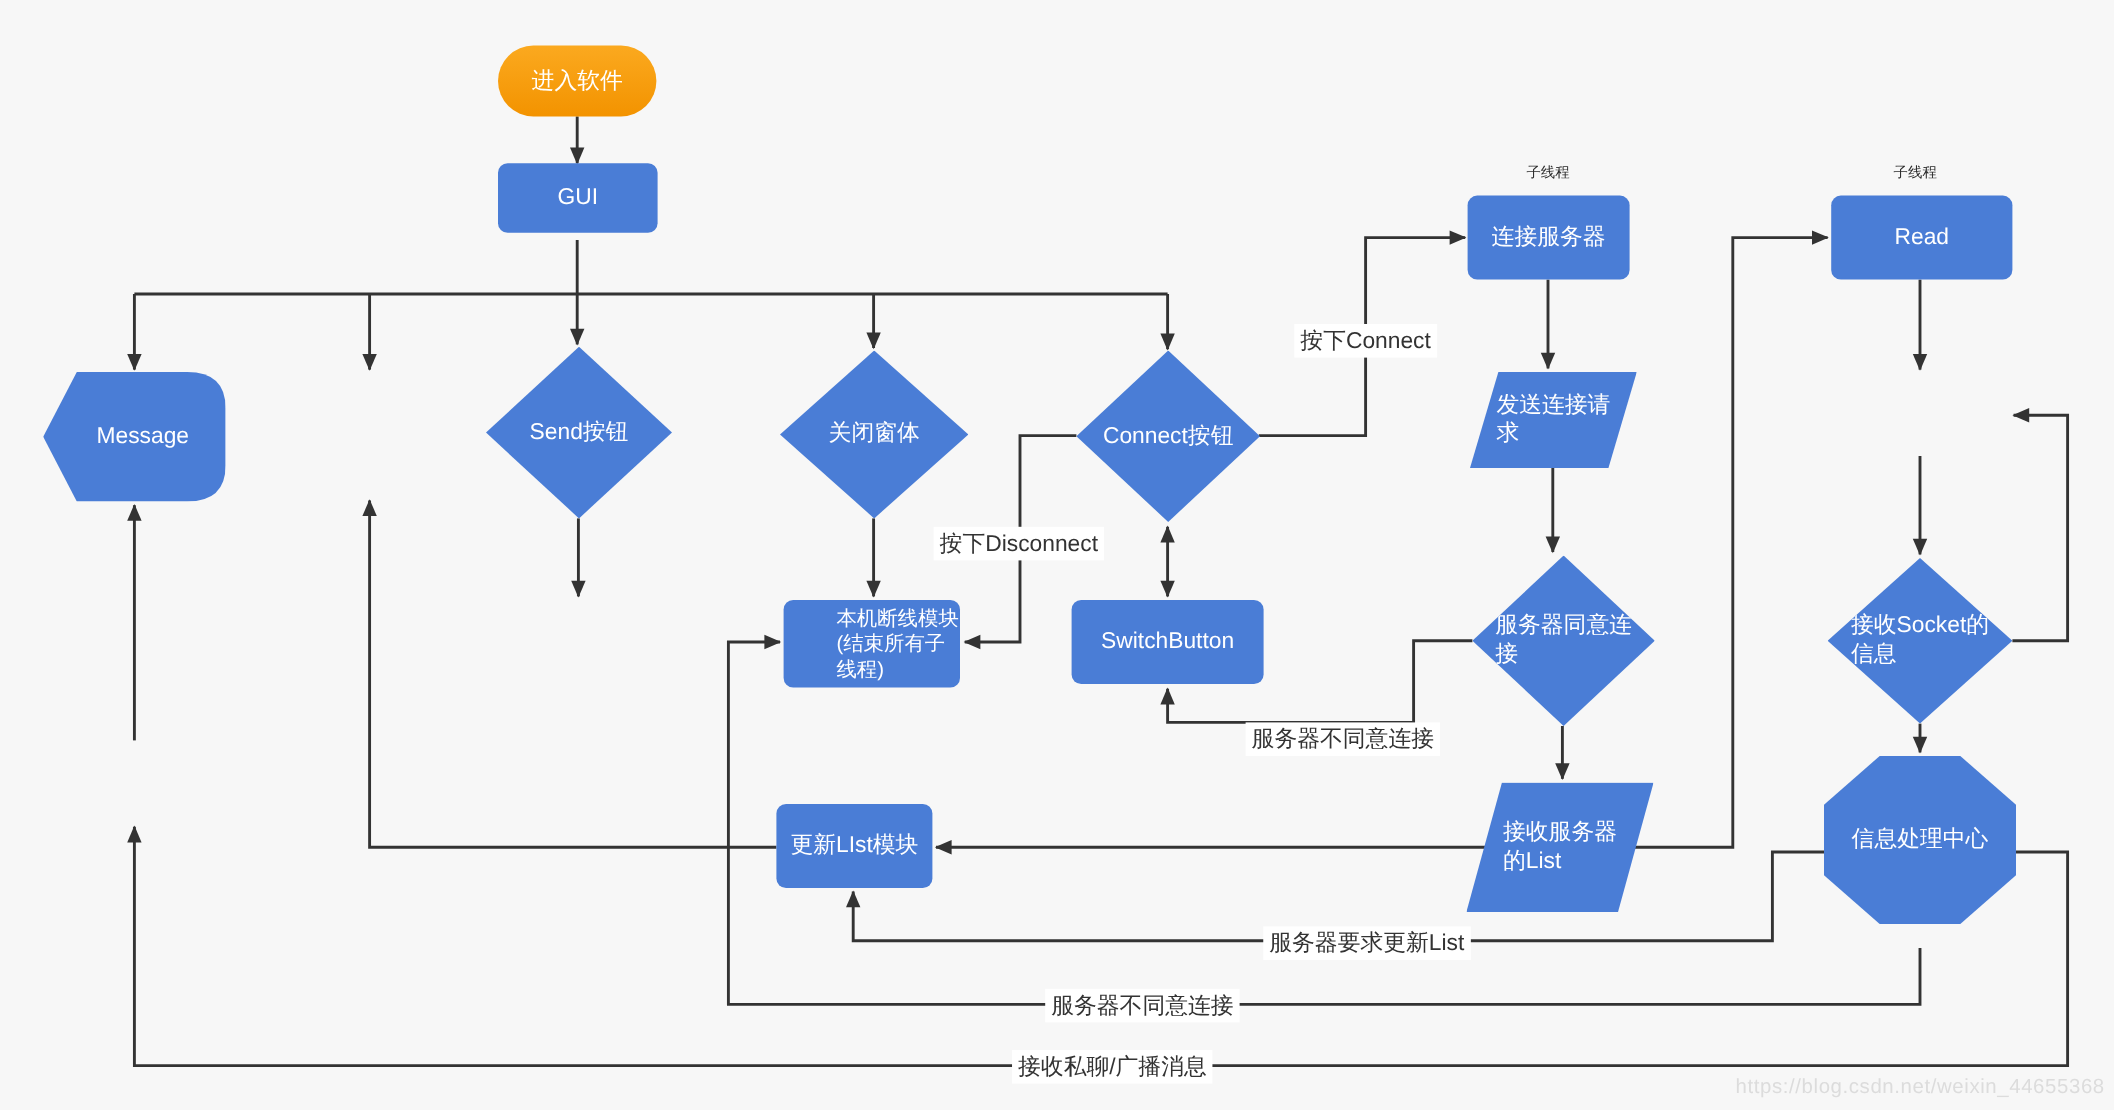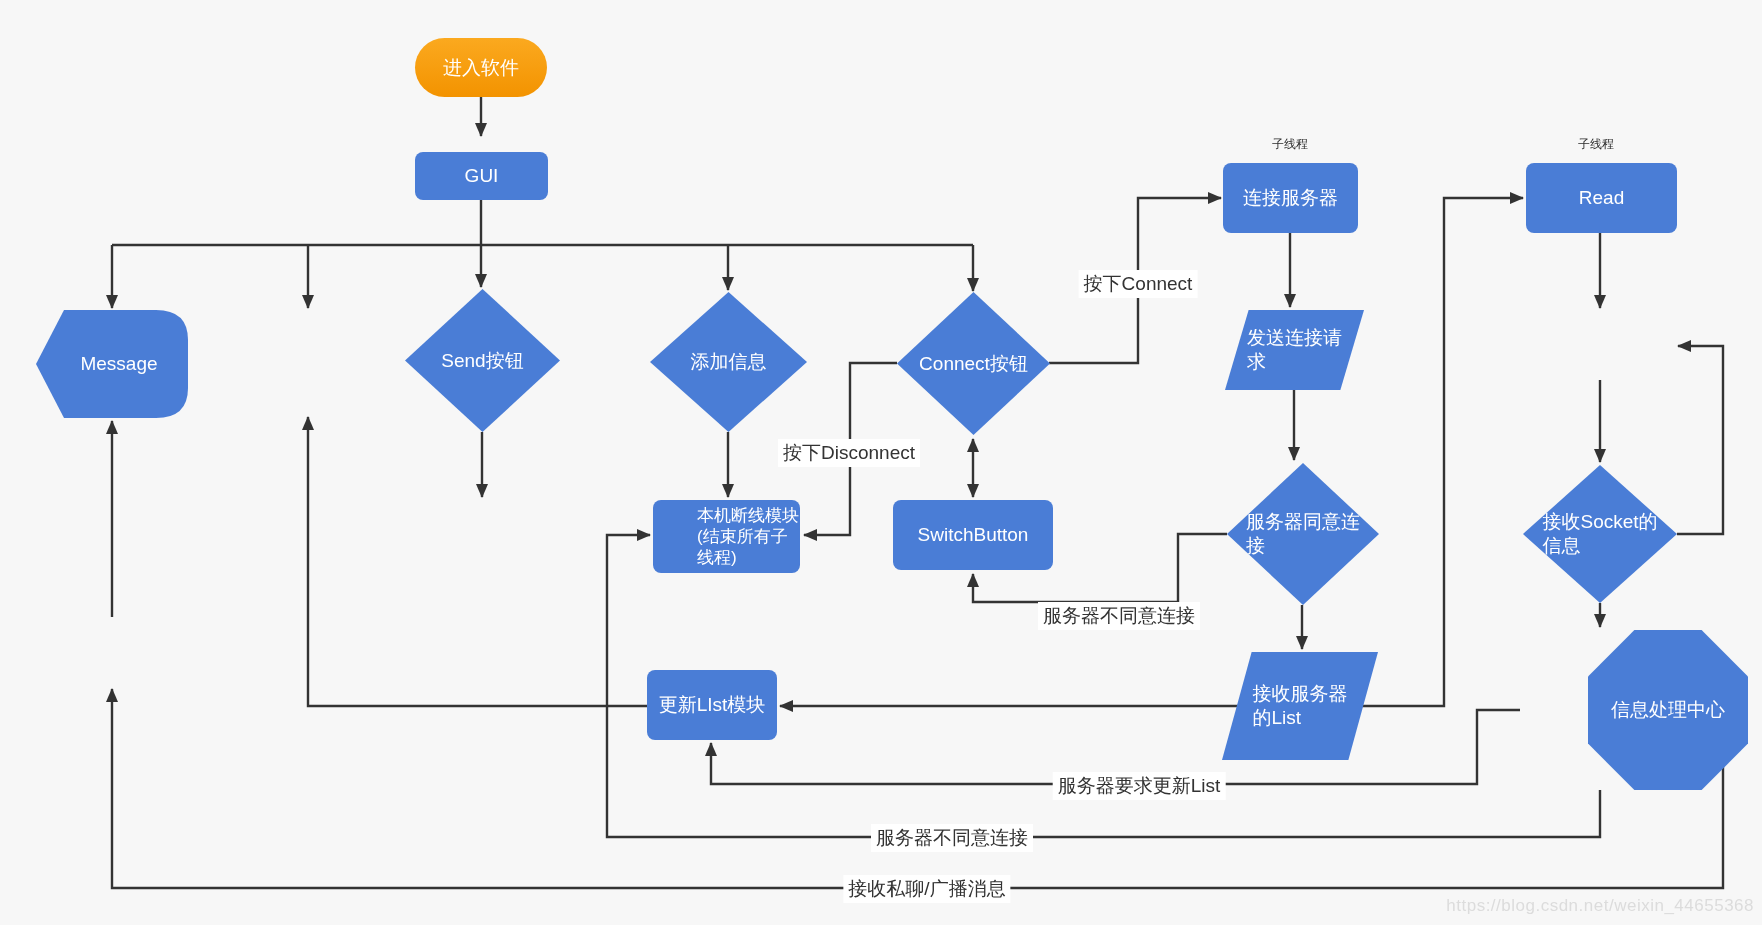--- a/index.html
+++ b/index.html
@@ -64,38 +64,38 @@
       <path d="M1680 710 H1723 V888 H112 V689" marker-end="url(#arr)"></path>
       <path d="M112 617 V421" marker-end="url(#arr)"></path>
       <path d="M647 706 H308 V417" marker-end="url(#arr)"></path>
     </g>
   </svg>
 
   <div class="node stadium" style="left:415px;top:38px;width:132px;height:59px">
     <span class="nlabel">进入软件</span>
   </div>
 
-  <div class="node rect" style="left:415px;top:152px;width:133px;height:48px">
+  <div class="node rect" style="left:415px;top:136px;width:133px;height:58px">
     <span class="nlabel">GUI</span>
   </div>
 
   <div class="node display" style="left:36px;top:310px;width:152px;height:108px">
     <svg class="shape-svg" viewBox="0 0 152 108" preserveAspectRatio="none">
       <path d="M0 54 L28 0 H120 Q152 0 152 30 V78 Q152 108 120 108 H28 Z"></path>
     </svg>
     <span class="nlabel">Message</span>
   </div>
 
 
   <div class="node diamond" style="left:405px;top:289px;width:155px;height:143px">
     <span class="nlabel">Send按钮</span>
   </div>
 
   <div class="node diamond" style="left:650px;top:292px;width:157px;height:140px">
-    <span class="nlabel">添加信息</span>
+    <span class="nlabel">关闭窗体</span>
   </div>
 
   <div class="node diamond" style="left:897px;top:292px;width:153px;height:143px">
     <span class="nlabel">Connect按钮</span>
   </div>
 
 
   <div class="node rect small" style="left:653px;top:500px;width:147px;height:73px">
     <span class="nlabel">本机断线模块
 (结束所有子线程)</span>
@@ -132,21 +132,21 @@
   <div class="node rect" style="left:1526px;top:163px;width:151px;height:70px">
     <span class="nlabel">Read</span>
   </div>
 
 
   <div class="node diamond" style="left:1523px;top:465px;width:154px;height:138px">
     <span class="nlabel">接收Socket的
 信息</span>
   </div>
 
-  <div class="node octagon" style="left:1588px;top:630px;width:160px;height:160px">
+  <div class="node octagon" style="left:1520px;top:630px;width:160px;height:140px">
     <span class="nlabel">信息处理中心</span>
   </div>
 
   <div class="tlabel" style="left:1290px;top:144px">子线程</div>
   <div class="tlabel" style="left:1596px;top:144px">子线程</div>
 
   <div class="elabel" style="left:1138px;top:284px">按下Connect</div>
   <div class="elabel" style="left:849px;top:453px">按下Disconnect</div>
   <div class="elabel" style="left:1119px;top:616px">服务器不同意连接</div>
   <div class="elabel" style="left:1139px;top:786px">服务器要求更新List</div>

